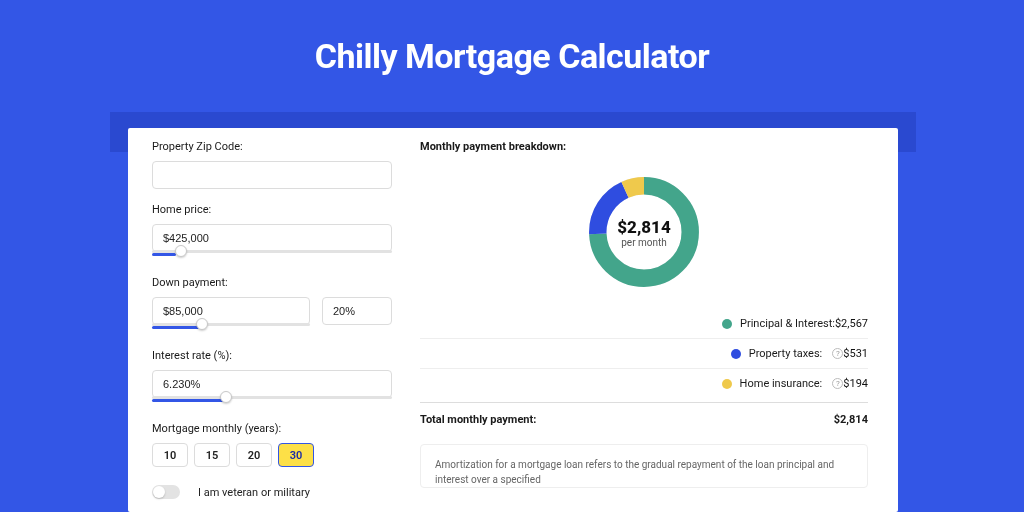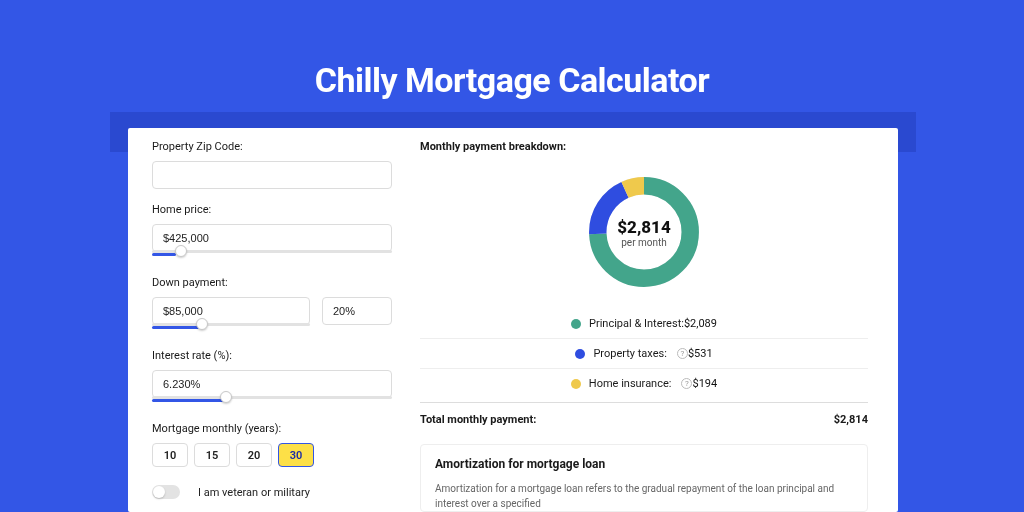--- a/index.html
+++ b/index.html
@@ -13,21 +13,21 @@
     position: relative;
     width: 1024px;
     height: 512px;
   }
 
   .title {
     color: #fff;
     font-size: 34px;
     font-weight: 700;
     text-align: center;
-    padding-top: 60px;
+    padding-top: 36px;
     letter-spacing: -0.5px;
   }
 
   .shadow-bar {
     position: absolute;
     top: 112px;
     left: 110px;
     right: 108px;
     height: 40px;
     background: #2a49d0;
@@ -114,21 +114,21 @@
   .donut{ position:relative; width:122px; height:122px;}
   .donut svg{ width:122px; height:122px; transform: rotate(-90deg);}
   .donut-center{
     position:absolute; inset:0; display:flex; flex-direction:column;
     align-items:center; justify-content:center;
   }
   .donut-center .big{ font-size:17px; font-weight:800; color:#111;}
   .donut-center .sub{ font-size:10px; color:#555;}
 
   .legend-row{
-    display:flex; align-items:center; justify-content:center;
+    display:flex; align-items:center; justify-content:flex-end;
     padding:8px 0; border-bottom:1px solid #eee;
   }
   .legend-row:last-of-type{ border-bottom:none;}
   .ll{ display:flex; align-items:center; gap:8px;}
   .dot{ width:10px; height:10px; border-radius:50%; }
   .dot.g{ background:#43a58b;} .dot.b{ background:#2f4de0;} .dot.y{ background:#efc94c;}
   .info-ic{
     width:11px; height:11px; border-radius:50%; border:1px solid #bbb;
     display:inline-flex; align-items:center; justify-content:center;
     font-size:8px; color:#999; margin-left:2px; cursor:pointer;
@@ -223,21 +223,21 @@
           </div>
         </div>
       </div>
 
       <div id="legend">
           <div class="legend-row">
             <div class="ll">
               <span class="dot g"></span>
               <span>Principal &amp; Interest:</span>
             </div>
-            <span class="val">$2,089</span>
+            <span class="val">$2,567</span>
           </div>
           <div class="legend-row">
             <div class="ll">
               <span class="dot b"></span>
               <span>Property taxes:</span>
               <span class="info-ic">?</span>
             </div>
             <span class="val">$531</span>
           </div>
           <div class="legend-row">
@@ -249,18 +249,17 @@
             <span class="val">$194</span>
           </div>
         </div>
 
       <div class="total-row">
         <span>Total monthly payment:</span>
         <span>$2,814</span>
       </div>
 
       <div class="amort">
-        <h3>Amortization for mortgage loan</h3>
         <p>Amortization for a mortgage loan refers to the gradual repayment of the loan principal and interest over a specified</p>
       </div>
     </div>
   </div>
 </div>
 
 </body></html>

